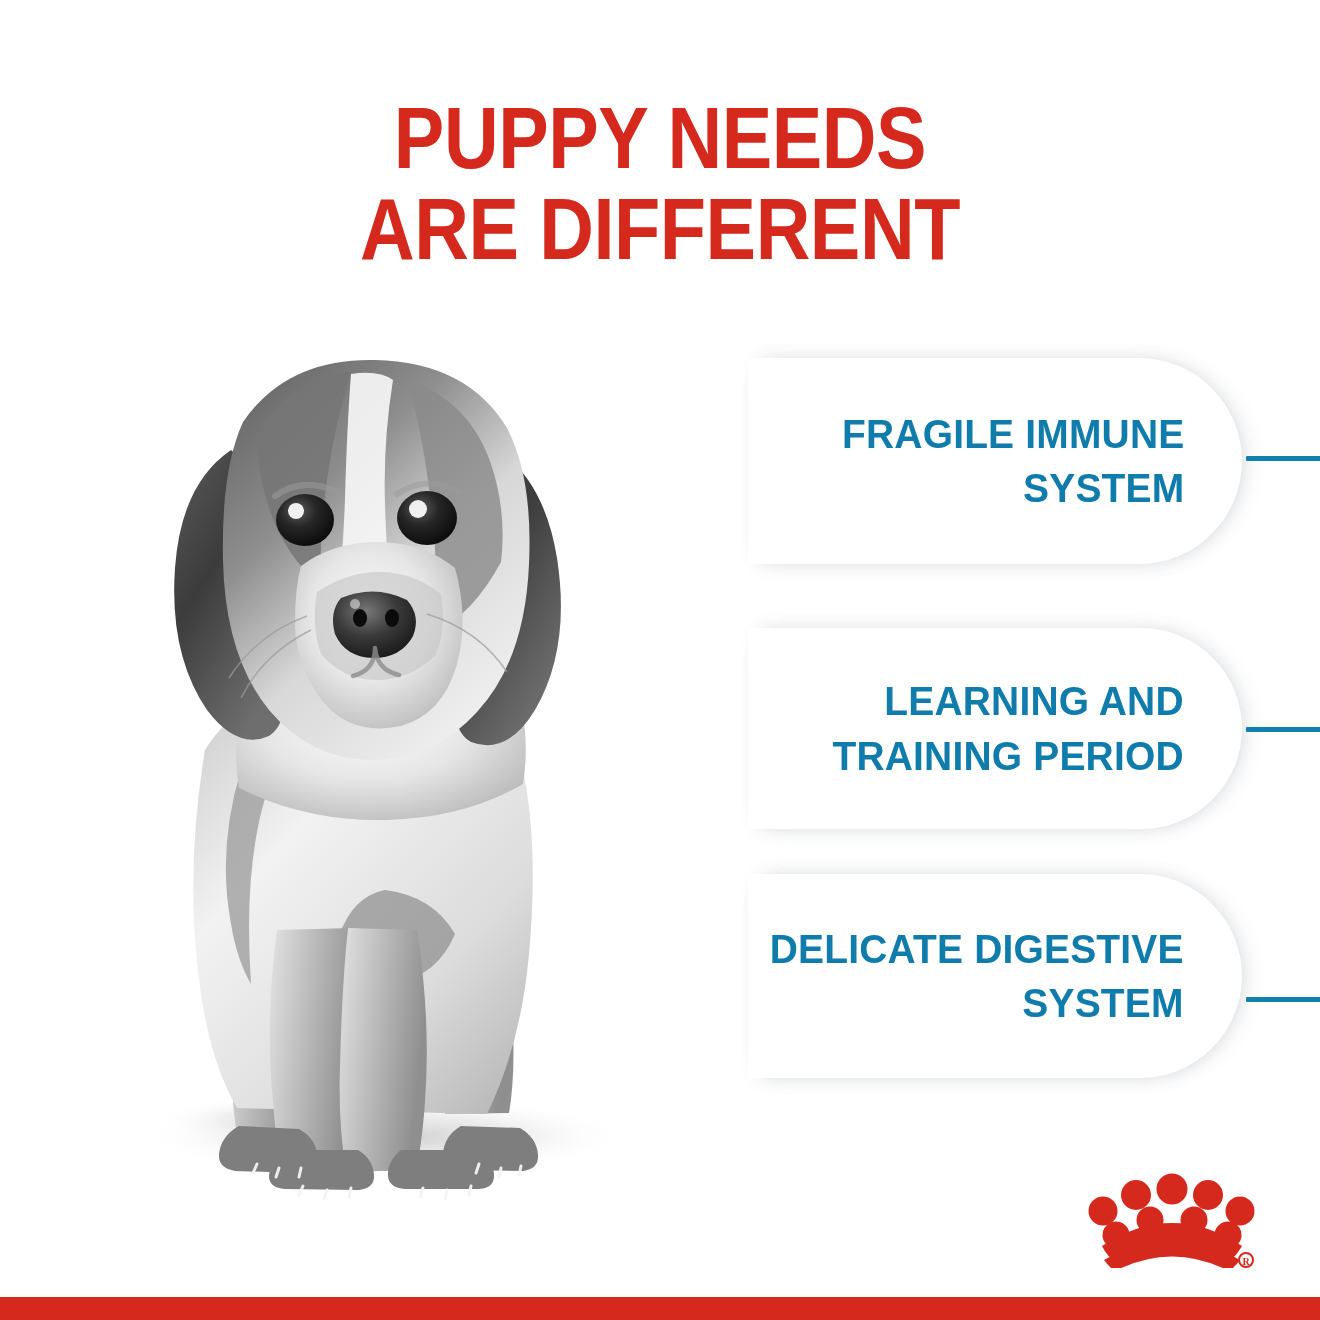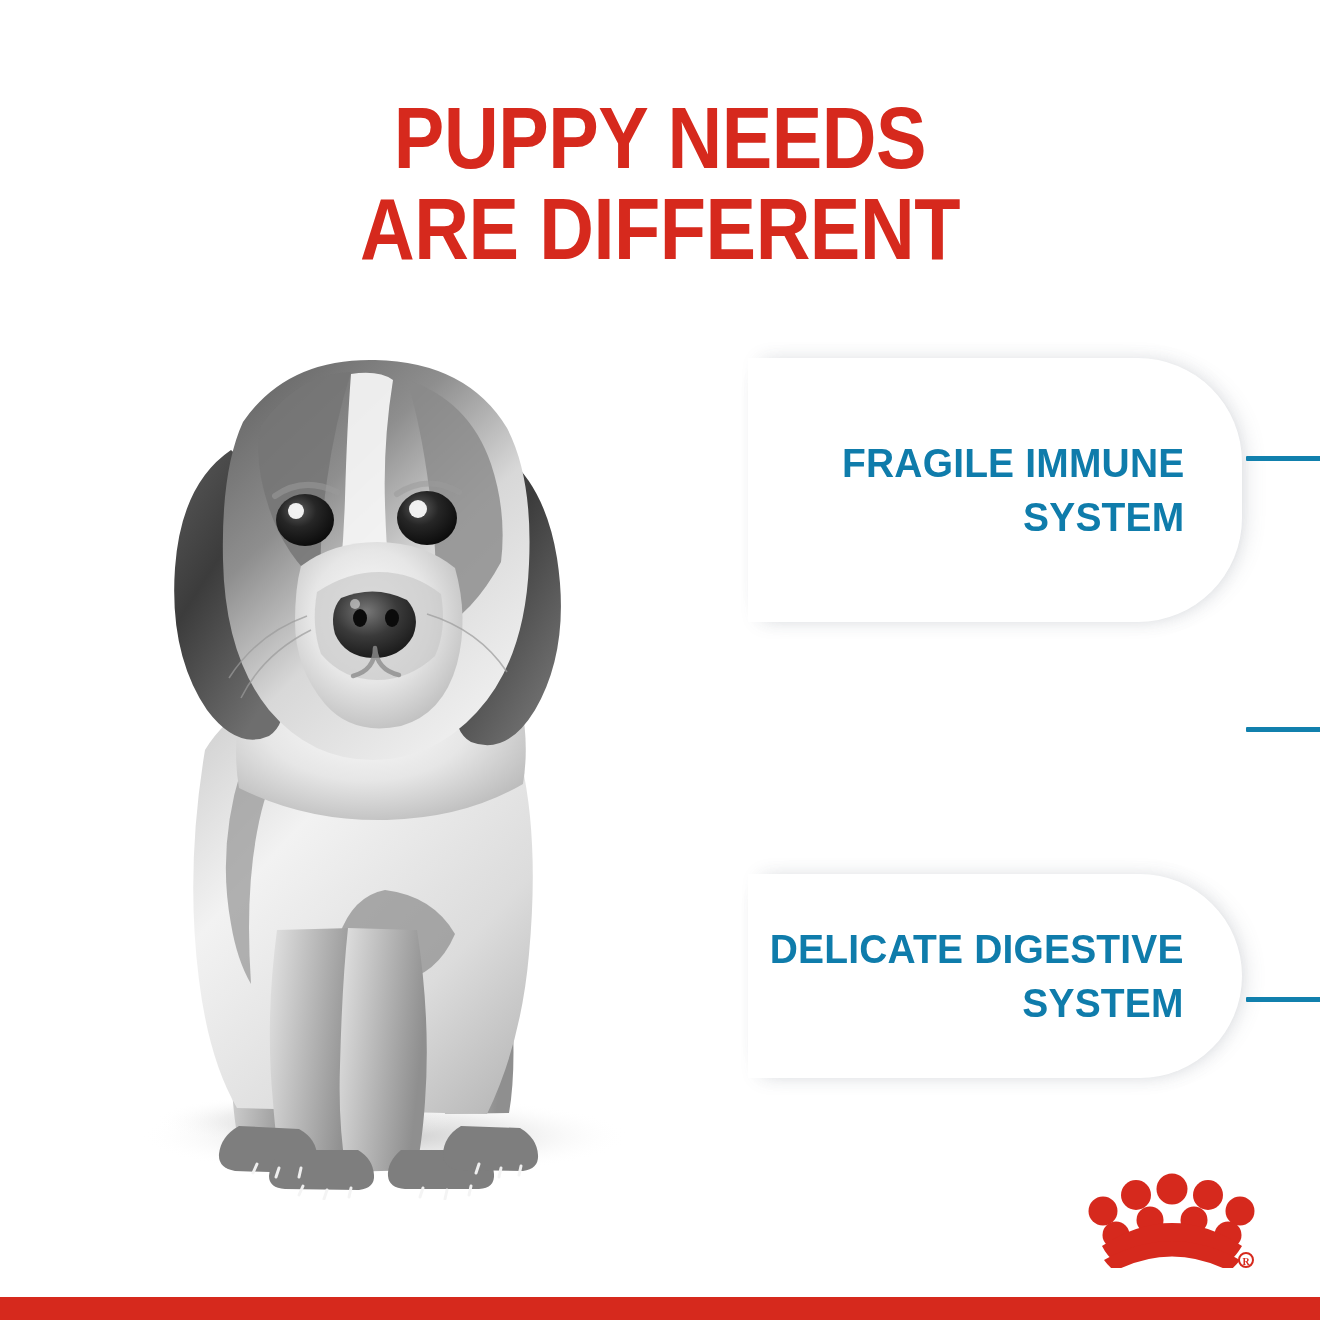--- a/index.html
+++ b/index.html
@@ -71,21 +71,21 @@
     font-weight: bold;
     font-size: 41px;
     line-height: 1.32;
     text-align: right;
     letter-spacing: 0.2px;
     transform: scaleX(0.95);
     transform-origin: 100% 50%;
     white-space: pre-line;
   }
 
-  .card-1 { top: 358px;  height: 264px; }
+  .card-1 { top: 358px;  height: 206px; }
   .card-2 { top: 628px;  height: 201px; }
   .card-3 { top: 874px;  height: 204px; }
 
   
   .connector {
     position: absolute;
     left: 1246px;
     width: 78px;
     height: 5px;
     background: #1180ad;
@@ -249,20 +249,23 @@
         <path d="M372 284 q52 16 80 58"></path>
       </g>
     </svg>
   </div>
 
   <div class="card card-1">
     <div class="card-label"><span>FRAGILE IMMUNE</span><br><span>SYSTEM</span></div>
   </div>
   <div class="connector conn-1"></div>
 
+  <div class="card card-2">
+    <div class="card-label"><span>LEARNING AND</span><br><span>TRAINING PERIOD</span></div>
+  </div>
   <div class="connector conn-2"></div>
 
   <div class="card card-3">
     <div class="card-label"><span>DELICATE DIGESTIVE</span><br><span>SYSTEM</span></div>
   </div>
   <div class="connector conn-3"></div>
 
   <div class="logo">
     <svg viewBox="0 0 168 100" xmlns="http://www.w3.org/2000/svg" aria-hidden="true">
       <g fill="#d6291d">

